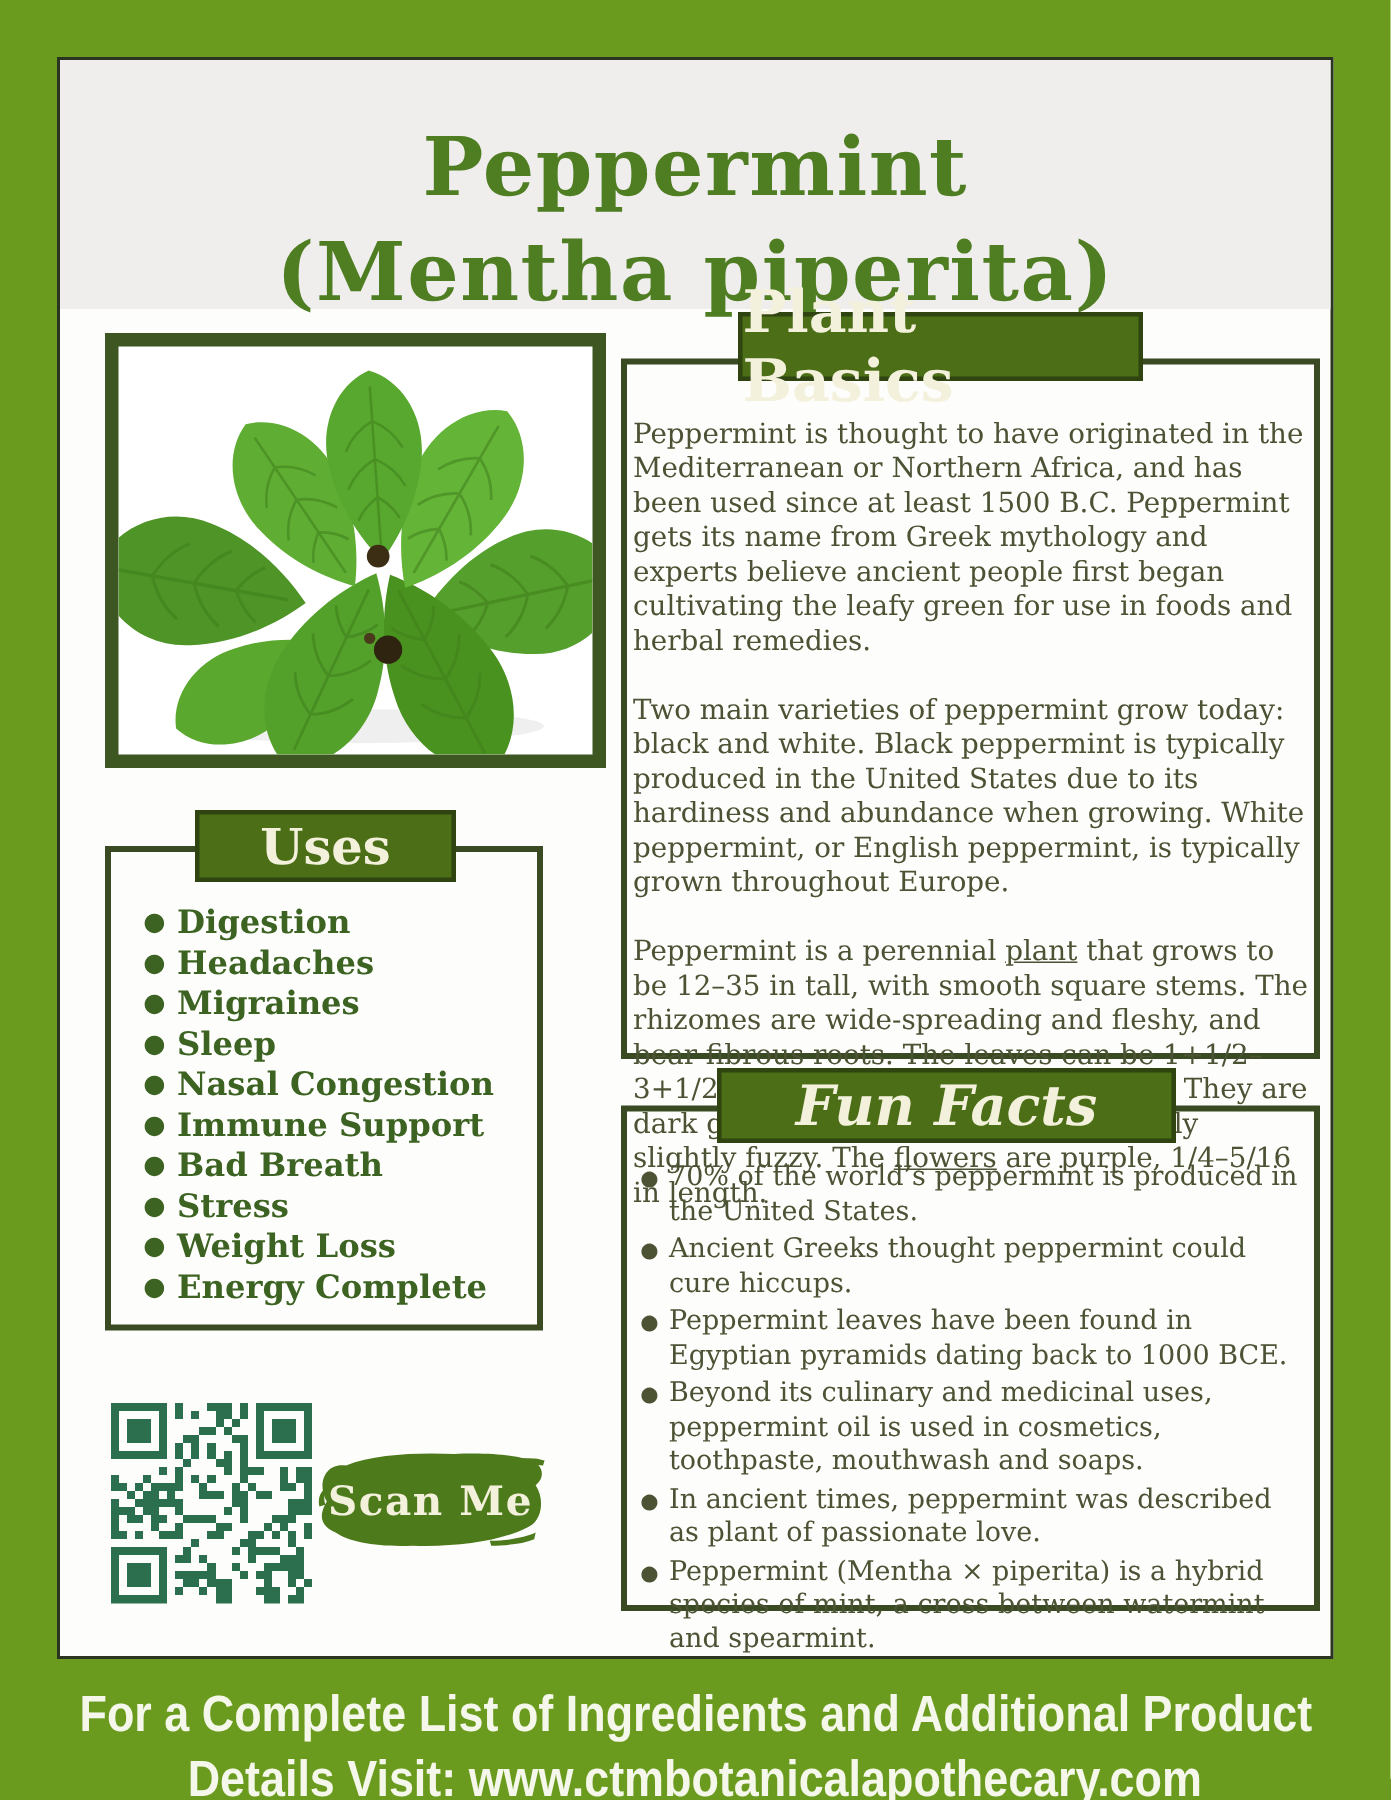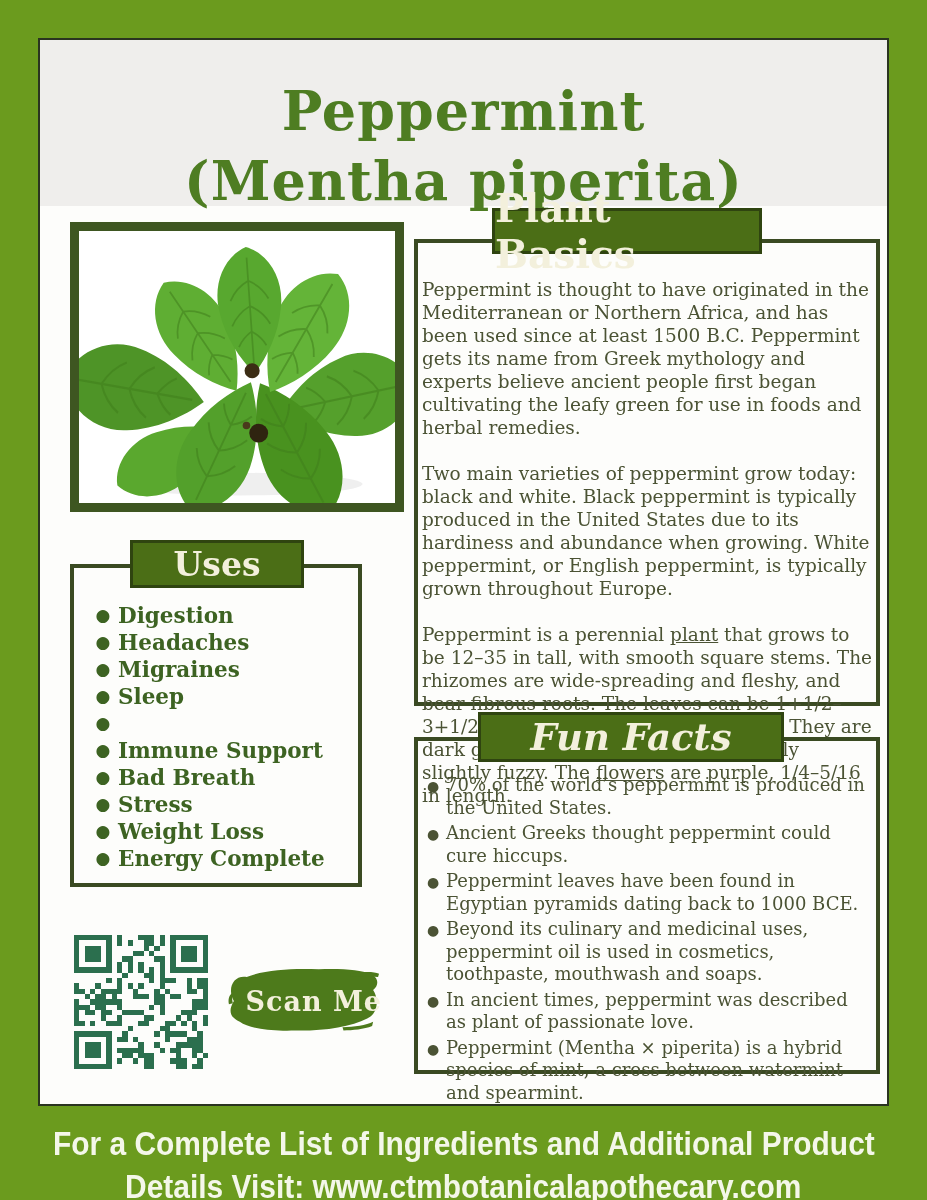--- a/index.html
+++ b/index.html
@@ -61,22 +61,22 @@
   .facts-header{left:438px;top:672px;width:306px;height:50px;font-size:37px;font-style:italic;}
   .facts-list{
     position:absolute;left:380px;top:734px;width:452px;z-index:3;
     color:#4b5334;font-size:18px;line-height:22.5px;
   }
   .facts-item{display:flex;align-items:flex-start;margin-bottom:3px;}
   .facts-item .bullet{width:26px;flex:0 0 26px;text-align:center;font-size:14px;padding-top:1px;}
   
   .qr-wrap{position:absolute;left:34px;top:895px;width:134px;height:134px;}
   .scan-badge{
-    position:absolute;left:184px;top:925px;width:158px;height:72px;
-    display:flex;align-items:center;justify-content:flex-end;
+    position:absolute;left:168px;top:925px;width:158px;height:72px;
+    display:flex;align-items:center;justify-content:center;
   }
   .scan-badge svg.brush{position:absolute;left:0;top:0;width:100%;height:100%;}
   .scan-label{
     position:relative;z-index:2;color:#f3f0dc;font-weight:bold;font-size:27px;letter-spacing:1px;
   }
   
   .footer{
     position:absolute;left:0;top:1106px;width:927px;height:118px;
     display:flex;flex-direction:column;align-items:center;justify-content:center;
     color:#f4f7e9;font-family:"Liberation Sans","DejaVu Sans",sans-serif;font-weight:bold;
@@ -157,20 +157,21 @@
         <span>Migraines</span>
       </div>
 
       <div class="uses-item">
         <span class="bullet">●</span>
         <span>Sleep</span>
       </div>
 
       <div class="uses-item">
         <span class="bullet">●</span>
+        <span>Nasal Congestion</span>
       </div>
 
       <div class="uses-item">
         <span class="bullet">●</span>
         <span>Immune Support</span>
       </div>
 
       <div class="uses-item">
         <span class="bullet">●</span>
         <span>Bad Breath</span>

